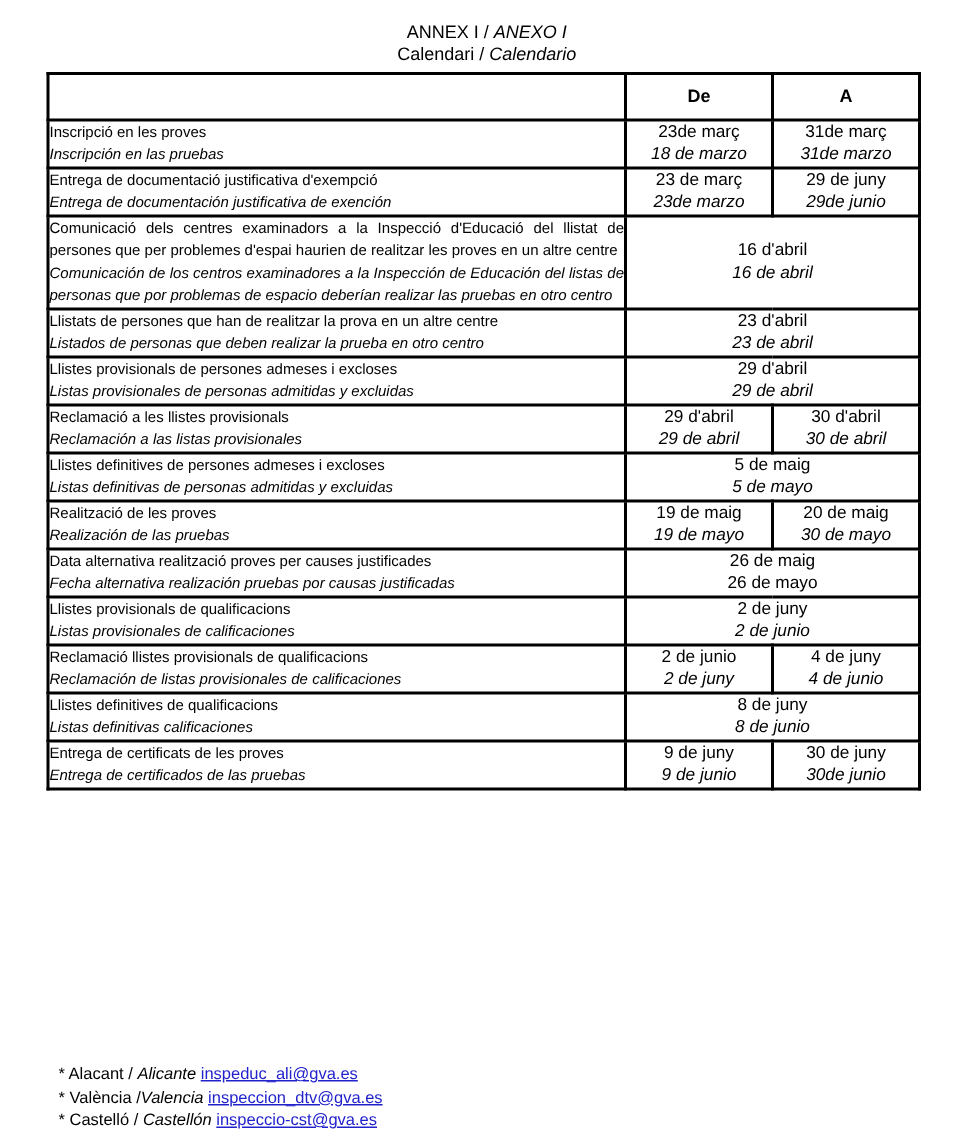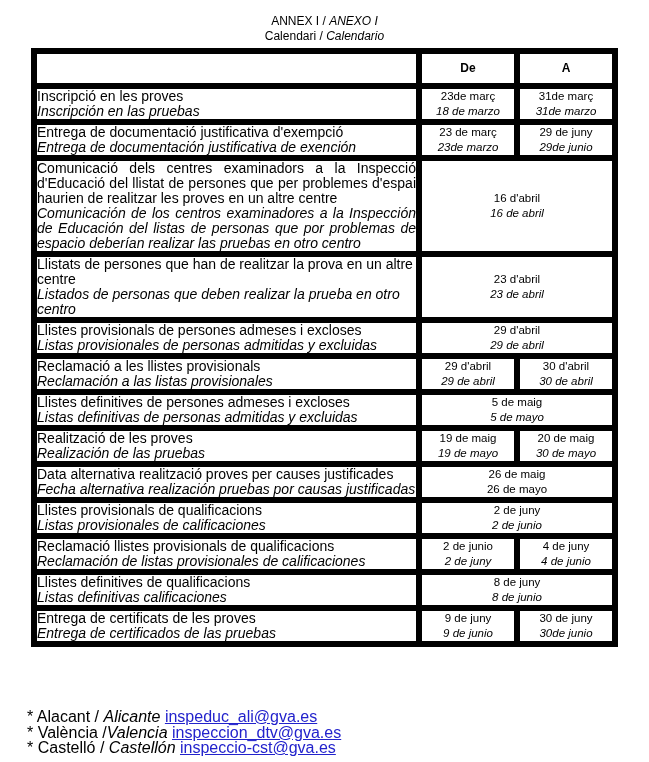--- a/index.html
+++ b/index.html
@@ -51,21 +51,21 @@
   table.cal {
     border-collapse: collapse;
     width: 581px;
     table-layout: fixed;
   }
   table.cal col.c-desc { width: 385px; }
   table.cal col.c-de   { width: 98px; }
   table.cal col.c-a    { width: 98px; }
 
   table.cal th, table.cal td {
-    border: 6px solid #000000;
+    border: 2px solid #000000;
     padding: 0;
     vertical-align: middle;
   }
 
   
   th.blank-corner {
     border: 0 none;
     background: transparent;
   }
 
@@ -73,21 +73,21 @@
     text-align: center;
     font-weight: bold;
     font-size: 12px;
     height: 29px;
     line-height: 29px;
   }
 
   td.desc {
     padding: 6px 7px 6px 7px;
     line-height: 15px;
-    font-size: 14px;
+    font-size: 10px;
     text-align: left;
   }
   td.desc.justify .lang-es,
   td.desc.justify .lang-va {
     display: block;
     text-align: justify;
     text-align-last: left;
   }
   td.desc .lang-va,
   td.desc .lang-es {
@@ -104,24 +104,24 @@
   td.date .lang-va,
   td.date .lang-es {
     display: block;
   }
   
   td.date .no-italic { font-style: normal; }
 
   
   .contacts {
     position: absolute;
-    left: 27px;
+    left: 39px;
     top: 709px;
     line-height: 15.5px;
-    font-size: 16px;
+    font-size: 11px;
   }
   .contacts .crow { white-space: nowrap; }
   .contacts .star { font-style: normal; }
   .contacts a.mail {
     color: #2222cc;
     text-decoration: underline;
     font-style: normal;
   }
 </style>
 </head>

